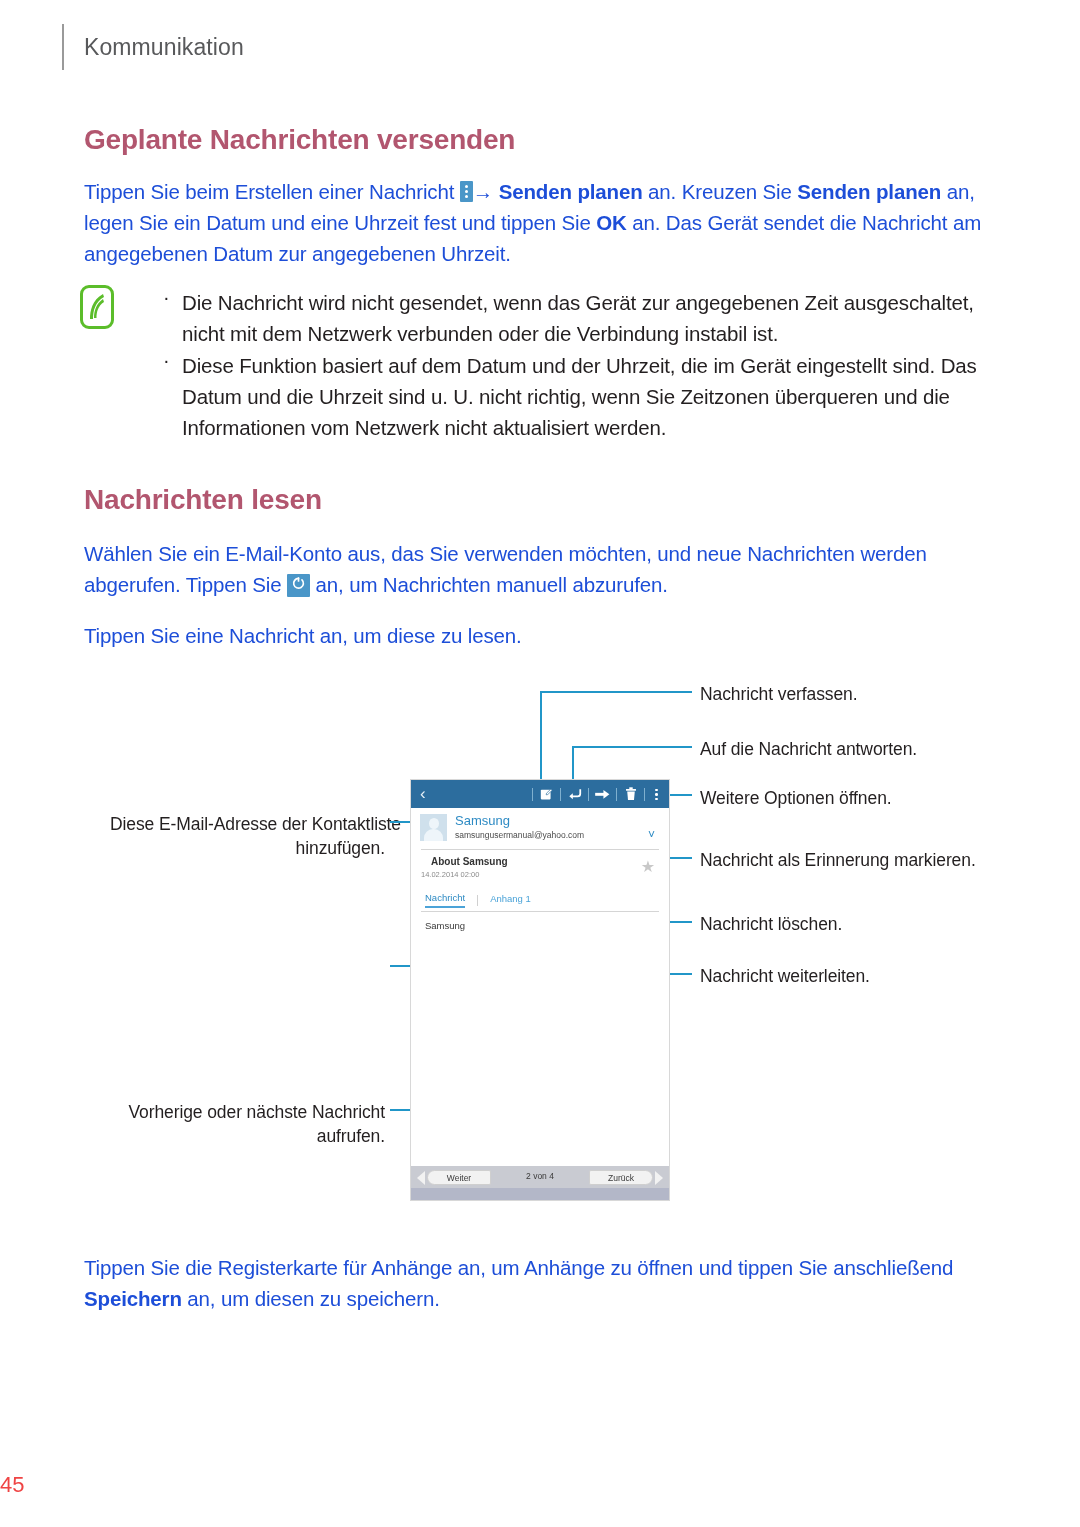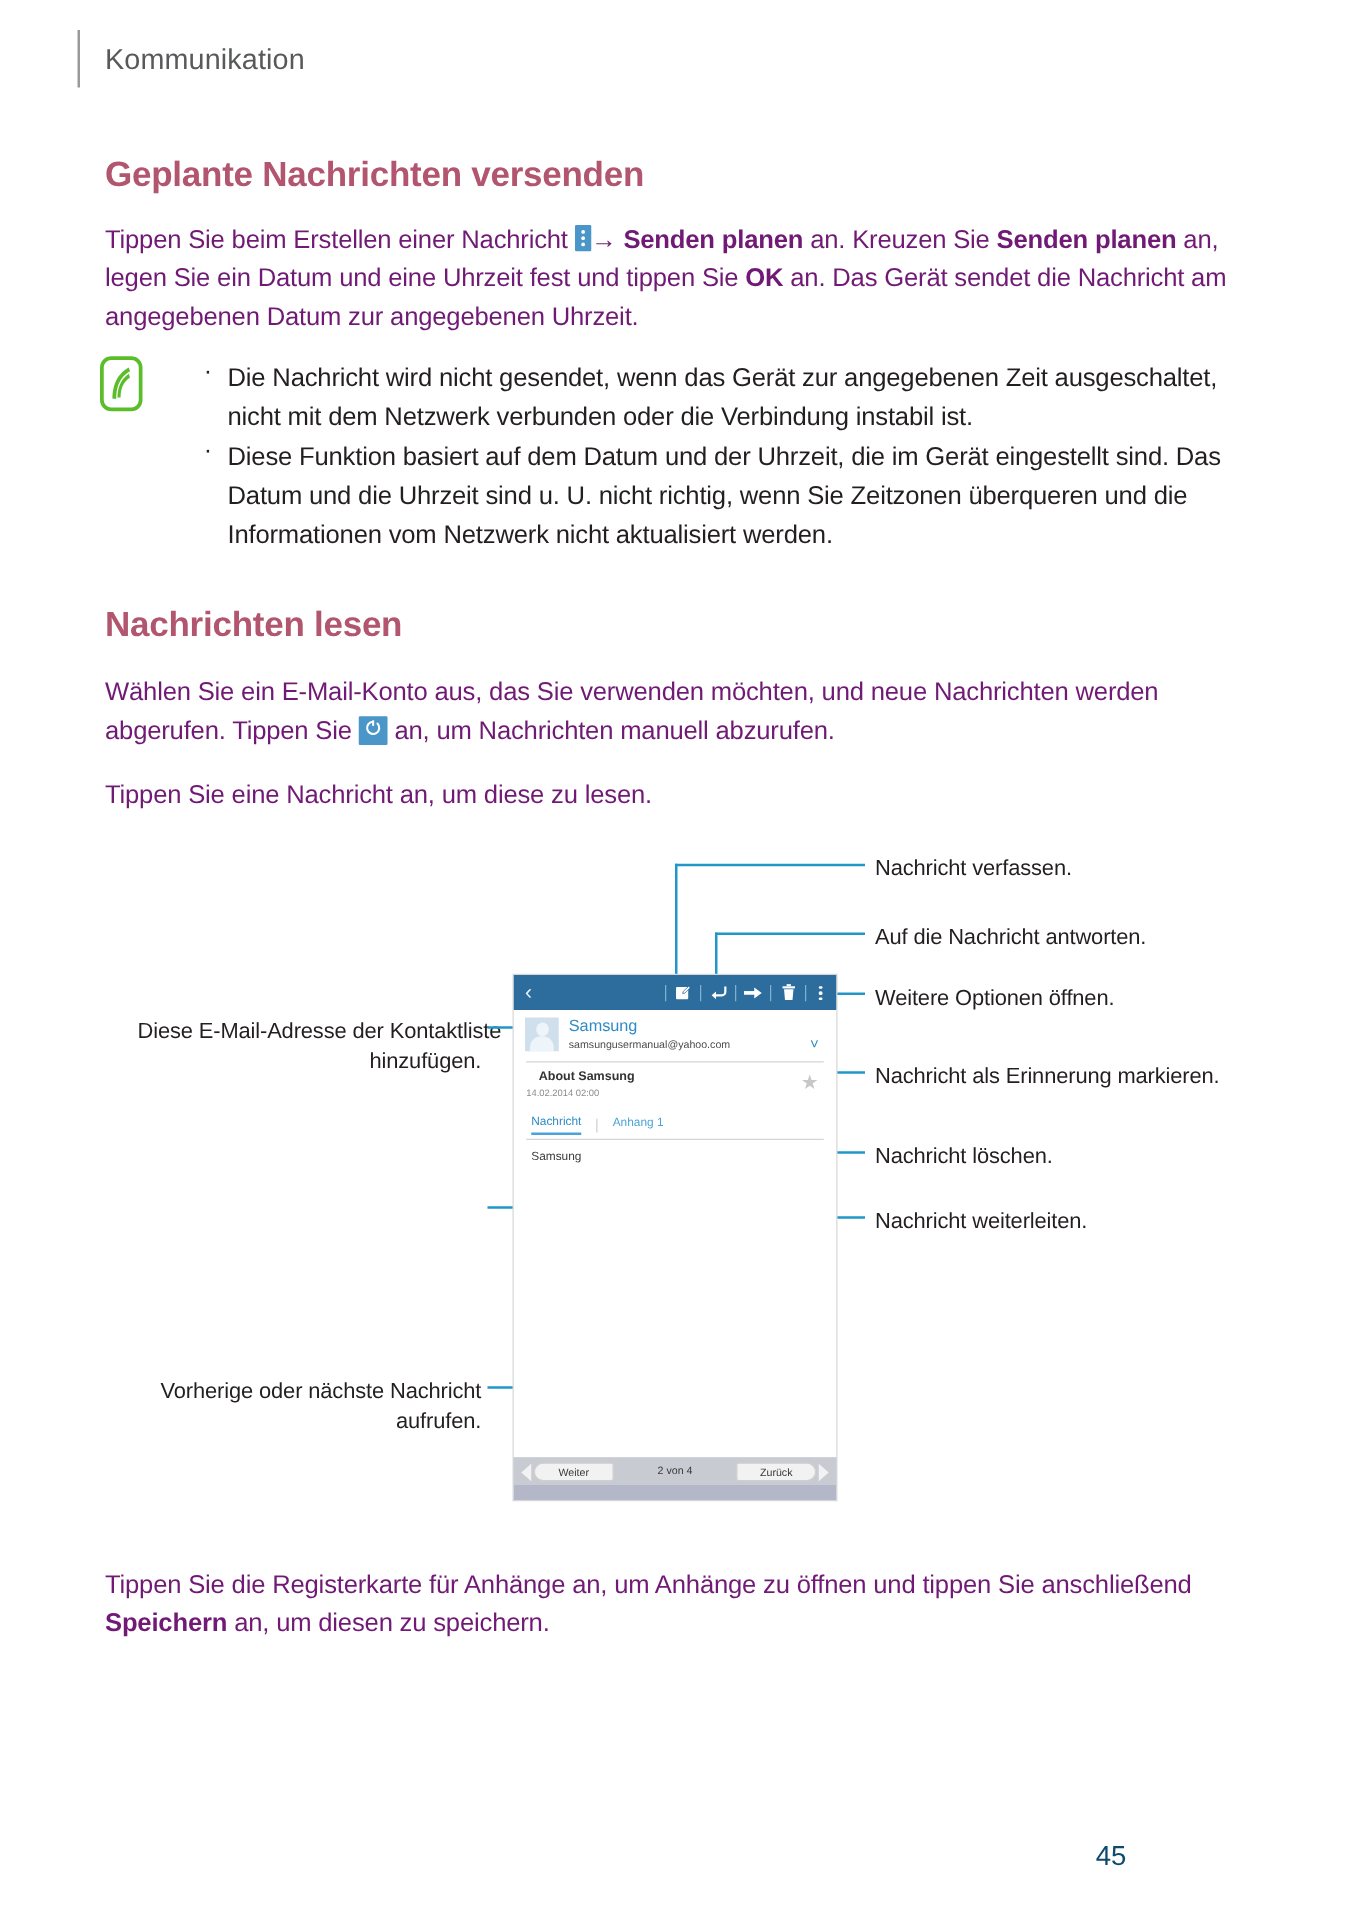--- a/index.html
+++ b/index.html
@@ -45,21 +45,21 @@
   }
   #h-geplante { top: 124px; }
   #h-lesen { top: 484px; }
 
   
   .para {
     position: absolute;
     left: 84px;
     font-size: 20.5px;
     line-height: 31px;
-    color: #701a75;
+    color: #1d4ed8;
     letter-spacing: -.15px;
   }
   .w900 { width: 905px; }
   b { font-weight: bold; }
 
   
   .chip {
     display: inline-block;
     vertical-align: -3px;
     background: #4a96c8;
@@ -277,23 +277,23 @@
     border-bottom: 7px solid transparent;
   }
   .arrow-l { left: 6px; border-right: 8px solid #f2f2f2; }
   .arrow-r { right: 6px; border-left: 8px solid #f2f2f2; }
 
   
   .page-no {
     position: absolute;
     left: 0; top: 1472px;
     width: 901px;
-    text-align: right;
+    text-align: left;
     font-size: 22px;
-    color: #0c4a6e;
+    color: #ef4444;
   }
 </style>
 </head>
 <body>
 
 <div class="header-rule"></div>
 <div class="header-title">Kommunikation</div>
 
 <div class="h1" id="h-geplante">Geplante Nachrichten versenden</div>
 

